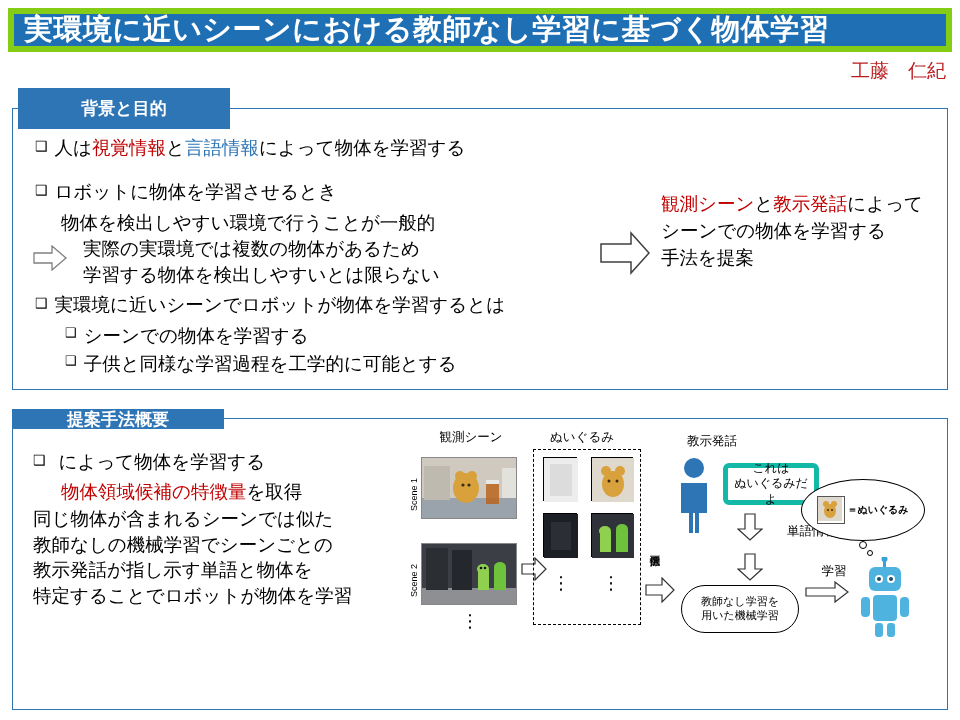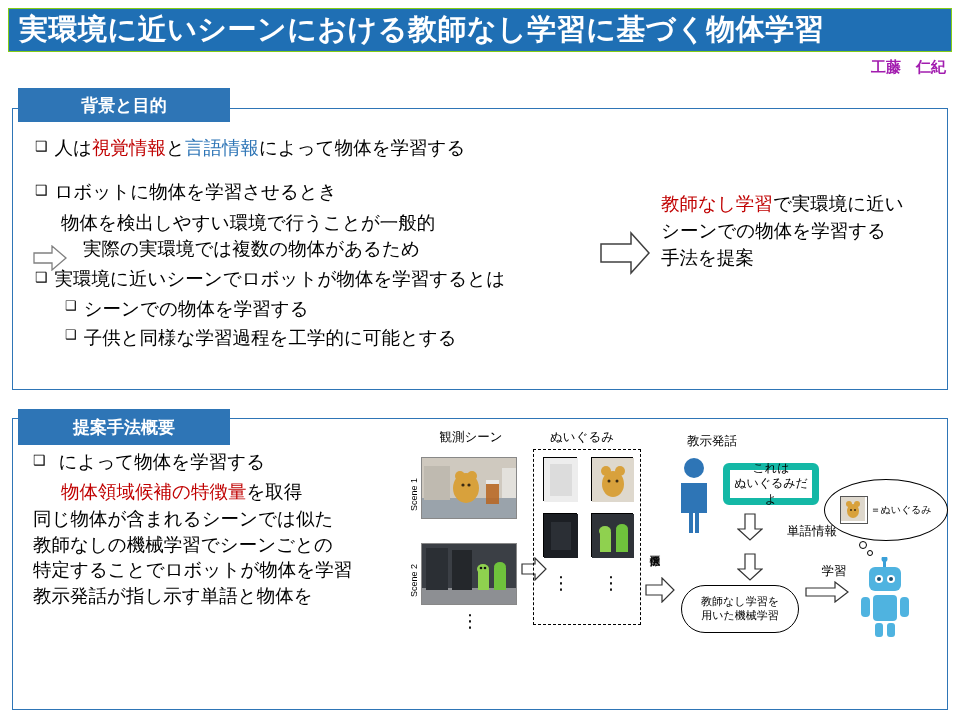--- a/index.html
+++ b/index.html
@@ -17,42 +17,42 @@
   }
 
   
   .title-bar {
     position: absolute;
     left: 8px;
     top: 8px;
     width: 944px;
     height: 44px;
     background: #1f6fb4;
-    border: 1px solid #84cc16;
+    border: 6px solid #84cc16;
     display: flex;
     align-items: center;
     box-sizing: border-box;
   }
   .title-text {
     color: #ffffff;
     font-size: 29px;
     font-weight: bold;
     letter-spacing: 0.5px;
     padding-left: 10px;
     white-space: nowrap;
   }
 
   
   .author {
     position: absolute;
     right: 14px;
     top: 58px;
-    font-size: 15px;
-    font-weight: bold;
-    color: #a21caf;
+    font-size: 19px;
+    font-weight: normal;
+    color: #b91c1c;
   }
 
   
   .section {
     position: absolute;
     box-sizing: border-box;
     border: 1px solid #2e75b6;
     background: #ffffff;
   }
   .section-header {
@@ -70,34 +70,34 @@
   #section1 {
     left: 12px;
     top: 108px;
     width: 936px;
     height: 282px;
   }
   #section1-header {
     left: 18px;
     top: 88px;
     width: 212px;
-    height: 34px;
+    height: 41px;
     text-align: center;
   }
   #section2 {
     left: 12px;
     top: 418px;
     width: 936px;
     height: 292px;
   }
   #section2-header {
-    left: 18px;
+    left: 12px;
     top: 409px;
     width: 212px;
-    height: 36px;
+    height: 20px;
   }
 
   
   .bullets {
     position: absolute;
     left: 22px;
     top: 26px;
     width: 560px;
     font-size: 18.5px;
     line-height: 1.42;
@@ -210,21 +210,21 @@
     font-size: 11px;
     display: flex;
     align-items: center;
     justify-content: center;
     text-align: center;
     line-height: 1.25;
     padding: 2px;
   }
   .bubble {
     position: absolute;
-    border: 7px solid #14b8a6;
+    border: 5px solid #14b8a6;
     border-radius: 6px;
     background: #fff;
     box-sizing: border-box;
     font-size: 12px;
     display: flex;
     align-items: center;
     justify-content: center;
     text-align: center;
     line-height: 1.3;
     padding: 3px;
@@ -275,20 +275,21 @@
     </div>
 
     <div style="height:14px"></div>
 
     <div class="bl">
       <span class="sq">❑</span>
       <span class="bl-body">ロボットに物体を学習させるとき</span>
     </div>
     <div class="indent1">物体を検出しやすい環境で行うことが一般的</div>
     <div class="indent2">実際の実環境では複数の物体があるため</div>
+    <div class="indent2">学習する物体を検出しやすいとは限らない</div>
 
     <div class="bl" style="margin-top:4px">
       <span class="sq">❑</span>
       <span class="bl-body">実環境に近いシーンでロボットが物体を学習するとは</span>
     </div>
     <div class="sub">
       <span class="sq">❑</span>
       <span>シーンでの物体を学習する</span>
     </div>
     <div class="sub">
@@ -303,42 +304,42 @@
     </svg>
   </div>
 
   <div class="arrow-right" style="left:586px; top:122px;">
     <svg width="52" height="44" viewBox="0 0 52 44">
       <polygon points="2,13 32,13 32,2 50,22 32,42 32,31 2,31" fill="#ffffff" stroke="#404040" stroke-width="1.5"></polygon>
     </svg>
   </div>
 
   <div class="callout">
-    <div><span class="red">教師なし学習</span><span>で実環境に近い</span></div>
+    <div><span class="red">観測シーン</span><span>と</span><span class="red">教示発話</span><span>によって</span></div>
     <div>シーンでの物体を学習する</div>
     <div>手法を提案</div>
   </div>
 </div>
 
 <div class="section-header" id="section1-header">
   <span>背景と目的</span>
 </div>
 
 <div class="section" id="section2">
 
   <div class="s2-text">
     <div class="bl">
       <span class="sq">❑</span>
       <span class="bl-body" style="padding-left:6px">によって物体を学習する</span>
     </div>
     <div style="padding-left:28px"><span class="red">物体領域候補の特徴量</span><span>を取得</span></div>
     <div class="s2-lines">同じ物体が含まれるシーンでは似た</div>
     <div>教師なしの機械学習でシーンごとの</div>
+    <div>教示発話が指し示す単語と物体を</div>
     <div>特定することでロボットが物体を学習</div>
-    <div>教示発話が指し示す単語と物体を</div>
   </div>
 
   <div class="diagram">
 
     <div class="dg-label" style="left:18px; top:2px; width:96px;">観測シーン</div>
     <div class="dg-label" style="left:122px; top:2px; width:110px;">ぬいぐるみ</div>
     <div class="dg-label" style="left:262px; top:6px; width:90px;">教示発話</div>
 
     <div class="scene-tag" style="left:4px; top:36px; height:48px;">Scene 1</div>
     <div class="scene-img" style="left:16px; top:30px; width:96px; height:62px; background:#d9d4cb;">
@@ -467,21 +468,21 @@
         <circle cx="22" cy="22" r="2" fill="#1b4f6e"></circle>
         <circle cx="34" cy="22" r="2" fill="#1b4f6e"></circle>
         <rect x="16" y="38" width="24" height="26" rx="4" fill="#4fb3e0"></rect>
         <rect x="4" y="40" width="9" height="20" rx="4" fill="#4fb3e0"></rect>
         <rect x="43" y="40" width="9" height="20" rx="4" fill="#4fb3e0"></rect>
         <rect x="18" y="66" width="8" height="14" rx="3" fill="#4fb3e0"></rect>
         <rect x="30" y="66" width="8" height="14" rx="3" fill="#4fb3e0"></rect>
       </svg>
     </div>
 
-    <div class="ellipse-bubble" style="left:419px; top:52px; width:124px; height:62px;">
+    <div class="ellipse-bubble" style="left:396px; top:52px; width:124px; height:62px;font-weight:bold;">
       <div style="display:flex; align-items:center; gap:2px;">
         <span style="display:inline-block;width:26px;height:26px;border:1px solid #555;">
           <svg width="24" height="24" viewBox="0 0 24 24">
             <rect width="24" height="24" fill="#ded8cd"></rect>
             <ellipse cx="12" cy="14" rx="6" ry="7" fill="#d8a13c"></ellipse>
             <circle cx="8" cy="7" r="3" fill="#d8a13c"></circle>
             <circle cx="16" cy="7" r="3" fill="#d8a13c"></circle>
             <circle cx="10" cy="13" r="1" fill="#3a2b14"></circle>
             <circle cx="14" cy="13" r="1" fill="#3a2b14"></circle>
           </svg>

